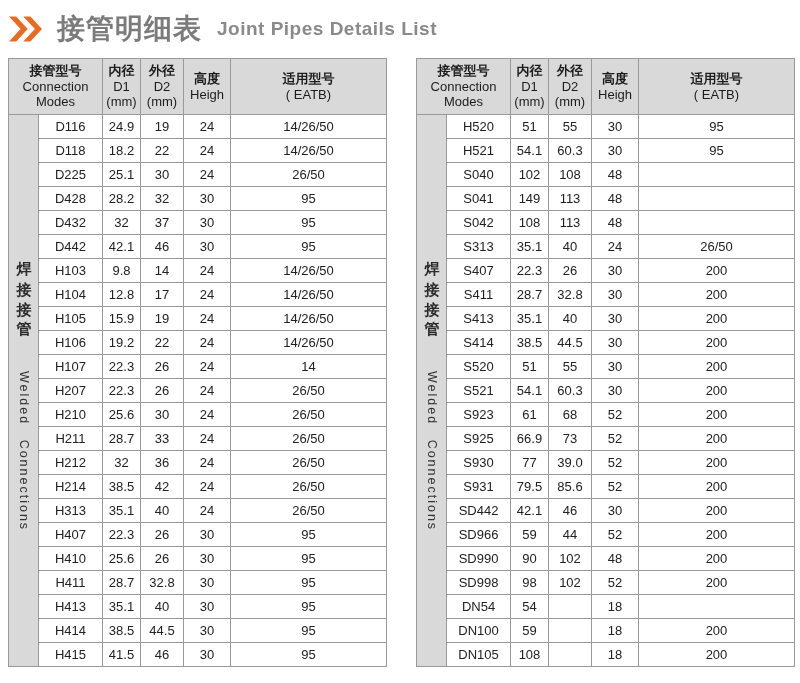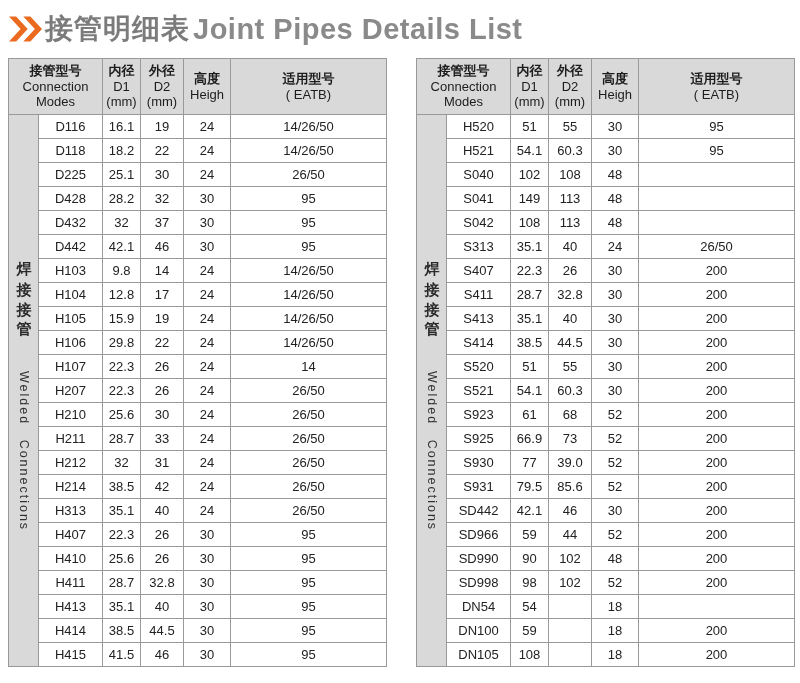--- a/index.html
+++ b/index.html
@@ -3,26 +3,26 @@
 <meta charset="utf-8">
 <style>
   html,body{margin:0;padding:0;}
   body{
     width:800px;height:683px;background:#ffffff;overflow:hidden;
     font-family:"Liberation Sans",sans-serif;
     -webkit-font-smoothing:antialiased;
   }
   
   .title-bar{
-    display:flex;align-items:center;gap:3px;
+    display:flex;align-items:center;gap:15px;
     padding:9px 4px 2px 9px;height:40px;
   }
   .chevrons{width:33px;height:26px;flex:0 0 auto;}
   .title-zh{font-size:28px;font-weight:bold;color:#7b7b7b;letter-spacing:1px;}
-  .title-en{font-size:29px;font-weight:bold;color:#8a8a8a;letter-spacing:0.5px;}
+  .title-en{font-size:19px;font-weight:bold;color:#8a8a8a;letter-spacing:0.5px;}
   
   .tables{
     display:flex;gap:29px;align-items:flex-start;
     padding-left:8px;margin-top:7px;
   }
   table.pipes-table{
     border-collapse:collapse;table-layout:fixed;width:378px;
     background:#bef264;
   }
   .pipes-table th,.pipes-table td{
@@ -108,21 +108,21 @@
       </thead>
       <tbody>
           <tr>
             <td class="side-cell" rowspan="23">
               <div class="side-wrap">
                 <div class="side-zh">焊接接管</div>
                 <div class="side-en">Welded Connections</div>
               </div>
             </td>
             <td>D116</td>
-            <td>16.1</td>
+            <td>24.9</td>
             <td>19</td>
             <td>24</td>
             <td>14/26/50</td>
           </tr>
           <tr>
             <td>D118</td>
             <td>18.2</td>
             <td>22</td>
             <td>24</td>
             <td>14/26/50</td>
@@ -171,21 +171,21 @@
           </tr>
           <tr>
             <td>H105</td>
             <td>15.9</td>
             <td>19</td>
             <td>24</td>
             <td>14/26/50</td>
           </tr>
           <tr>
             <td>H106</td>
-            <td>29.8</td>
+            <td>19.2</td>
             <td>22</td>
             <td>24</td>
             <td>14/26/50</td>
           </tr>
           <tr>
             <td>H107</td>
             <td>22.3</td>
             <td>26</td>
             <td>24</td>
             <td>14</td>
@@ -207,21 +207,21 @@
           <tr>
             <td>H211</td>
             <td>28.7</td>
             <td>33</td>
             <td>24</td>
             <td>26/50</td>
           </tr>
           <tr>
             <td>H212</td>
             <td>32</td>
-            <td>31</td>
+            <td>36</td>
             <td>24</td>
             <td>26/50</td>
           </tr>
           <tr>
             <td>H214</td>
             <td>38.5</td>
             <td>42</td>
             <td>24</td>
             <td>26/50</td>
           </tr>

